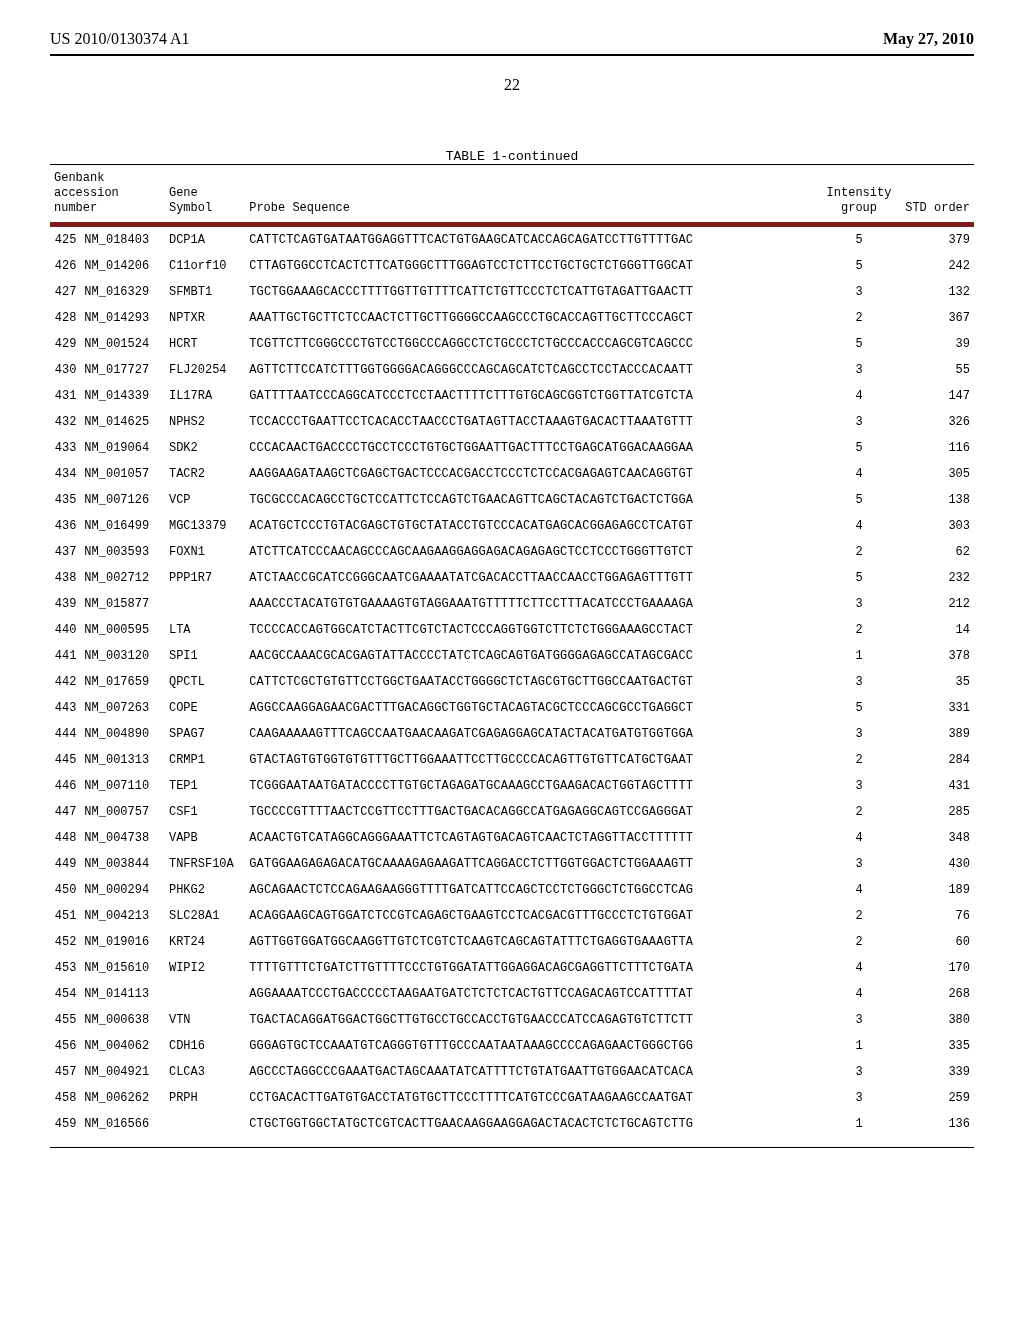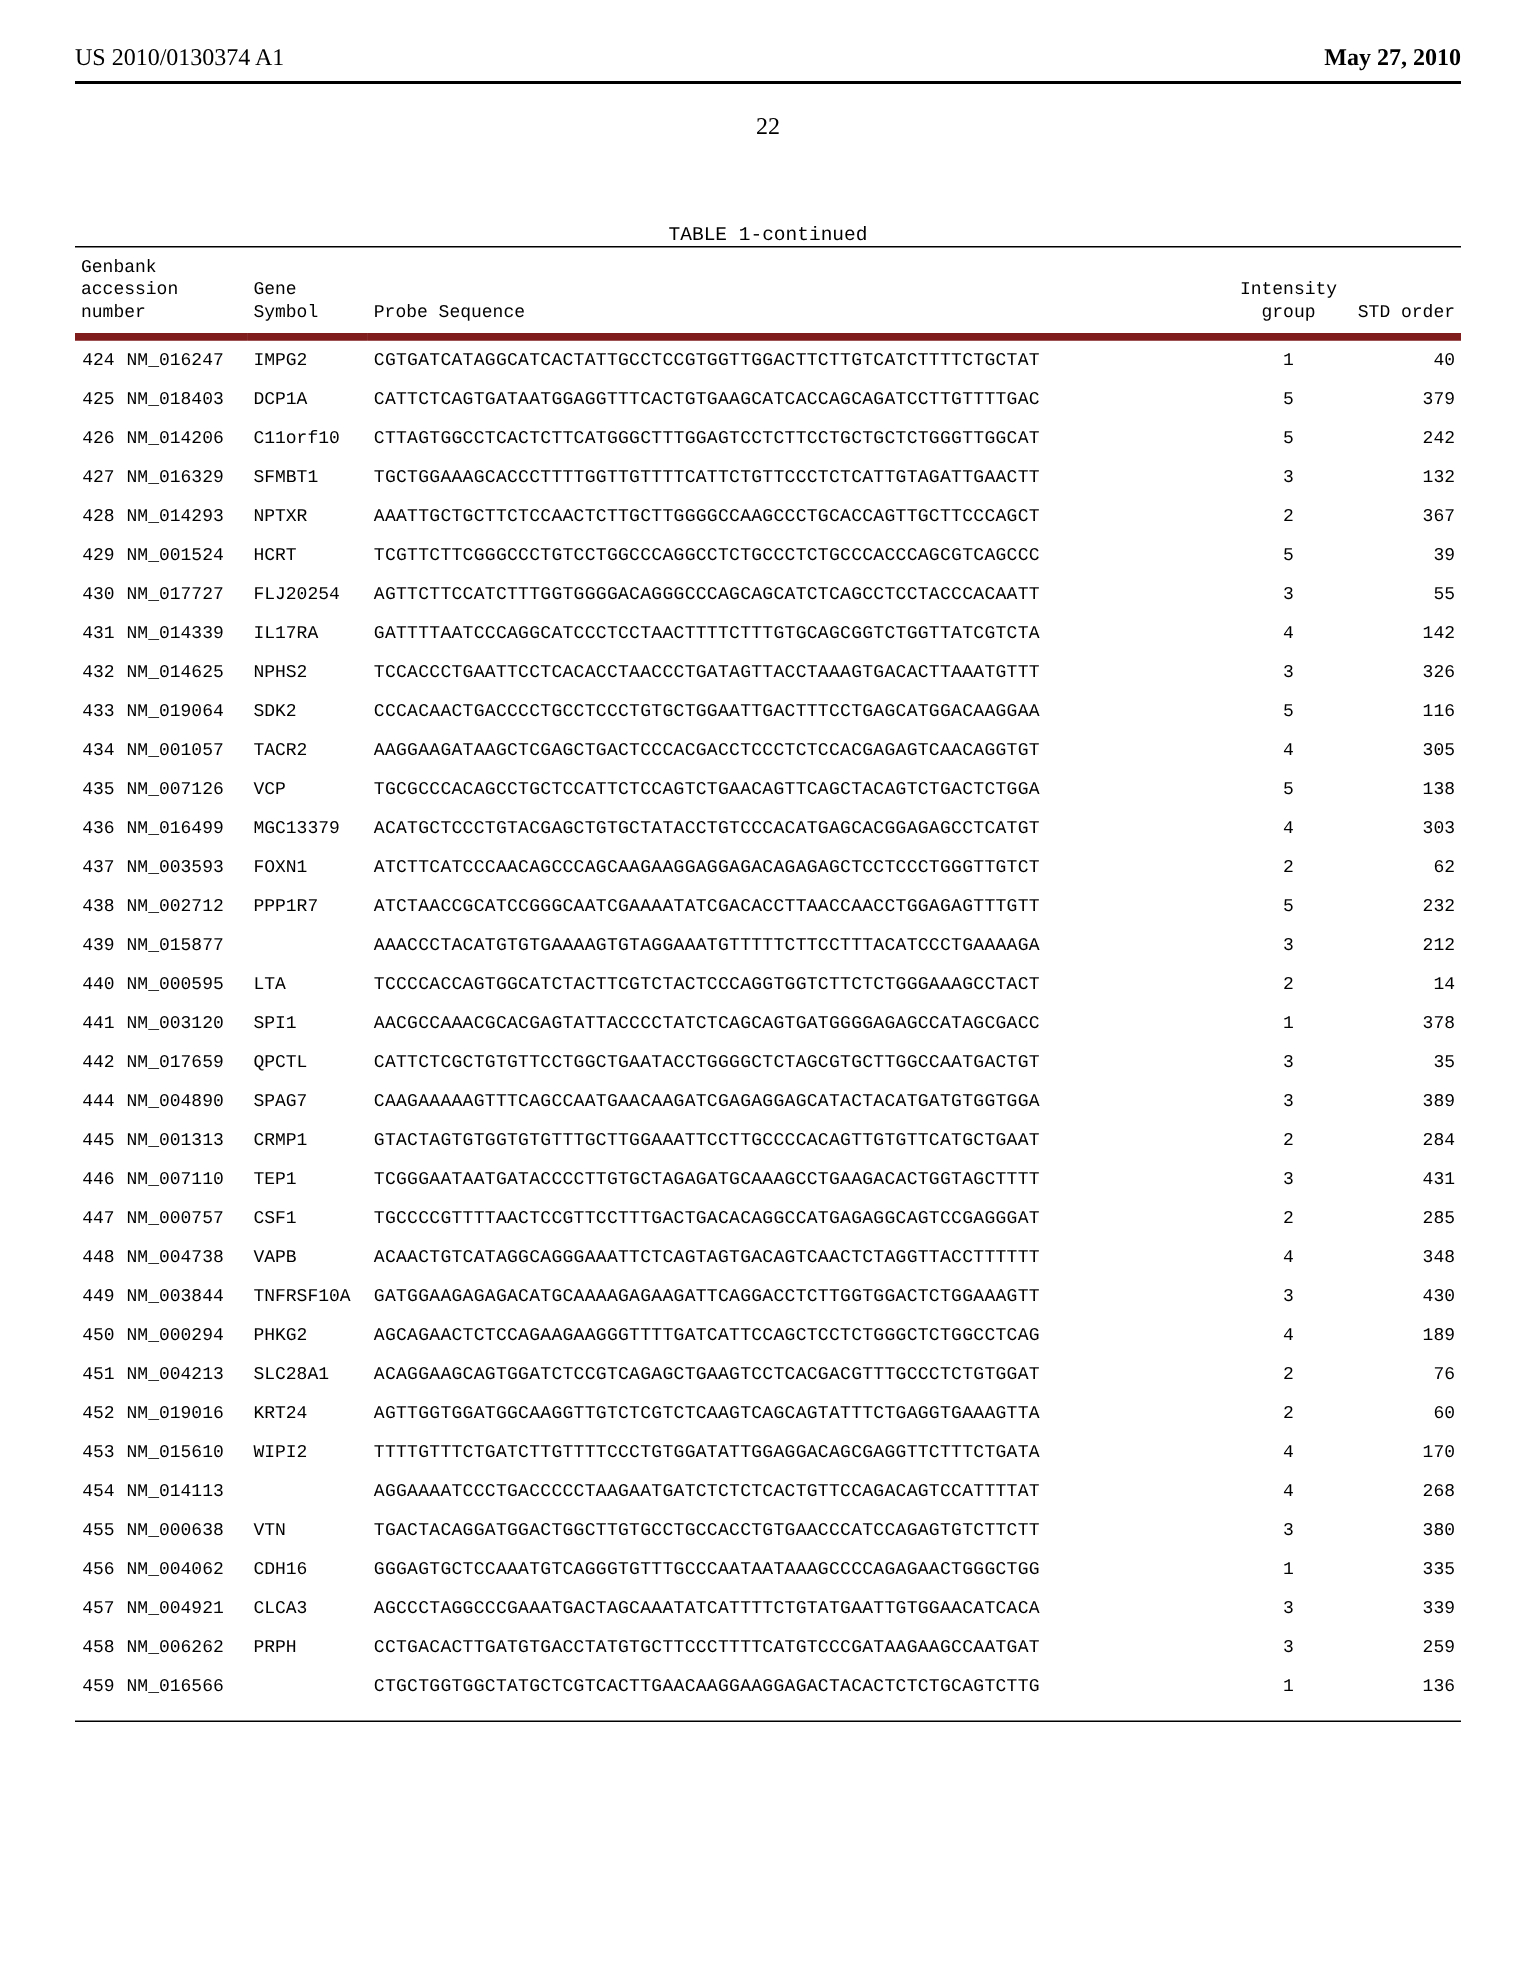--- a/index.html
+++ b/index.html
@@ -120,28 +120,20 @@
             <span>Intensity</span><br>
             <span>group</span>
           </th>
           <th class="num-right">
             <span>STD order</span>
           </th>
         </tr>
       </thead>
       <tbody id="tbody">
           <tr>
-            <td style="text-align: right;">424</td>
-            <td>NM_016247</td>
-            <td>IMPG2</td>
-            <td class="seq">CGTGATCATAGGCATCACTATTGCCTCCGTGGTTGGACTTCTTGTCATCTTTTCTGCTAT</td>
-            <td class="num-center">1</td>
-            <td class="num-right">40</td>
-          </tr>
-          <tr>
             <td style="text-align: right;">425</td>
             <td>NM_018403</td>
             <td>DCP1A</td>
             <td class="seq">CATTCTCAGTGATAATGGAGGTTTCACTGTGAAGCATCACCAGCAGATCCTTGTTTTGAC</td>
             <td class="num-center">5</td>
             <td class="num-right">379</td>
           </tr>
           <tr>
             <td style="text-align: right;">426</td>
             <td>NM_014206</td>
@@ -181,21 +173,21 @@
             <td class="seq">AGTTCTTCCATCTTTGGTGGGGACAGGGCCCAGCAGCATCTCAGCCTCCTACCCACAATT</td>
             <td class="num-center">3</td>
             <td class="num-right">55</td>
           </tr>
           <tr>
             <td style="text-align: right;">431</td>
             <td>NM_014339</td>
             <td>IL17RA</td>
             <td class="seq">GATTTTAATCCCAGGCATCCCTCCTAACTTTTCTTTGTGCAGCGGTCTGGTTATCGTCTA</td>
             <td class="num-center">4</td>
-            <td class="num-right">142</td>
+            <td class="num-right">147</td>
           </tr>
           <tr>
             <td style="text-align: right;">432</td>
             <td>NM_014625</td>
             <td>NPHS2</td>
             <td class="seq">TCCACCCTGAATTCCTCACACCTAACCCTGATAGTTACCTAAAGTGACACTTAAATGTTT</td>
             <td class="num-center">3</td>
             <td class="num-right">326</td>
           </tr>
           <tr>
@@ -272,20 +264,28 @@
           </tr>
           <tr>
             <td style="text-align: right;">442</td>
             <td>NM_017659</td>
             <td>QPCTL</td>
             <td class="seq">CATTCTCGCTGTGTTCCTGGCTGAATACCTGGGGCTCTAGCGTGCTTGGCCAATGACTGT</td>
             <td class="num-center">3</td>
             <td class="num-right">35</td>
           </tr>
           <tr>
+            <td style="text-align: right;">443</td>
+            <td>NM_007263</td>
+            <td>COPE</td>
+            <td class="seq">AGGCCAAGGAGAACGACTTTGACAGGCTGGTGCTACAGTACGCTCCCAGCGCCTGAGGCT</td>
+            <td class="num-center">5</td>
+            <td class="num-right">331</td>
+          </tr>
+          <tr>
             <td style="text-align: right;">444</td>
             <td>NM_004890</td>
             <td>SPAG7</td>
             <td class="seq">CAAGAAAAAGTTTCAGCCAATGAACAAGATCGAGAGGAGCATACTACATGATGTGGTGGA</td>
             <td class="num-center">3</td>
             <td class="num-right">389</td>
           </tr>
           <tr>
             <td style="text-align: right;">445</td>
             <td>NM_001313</td>

